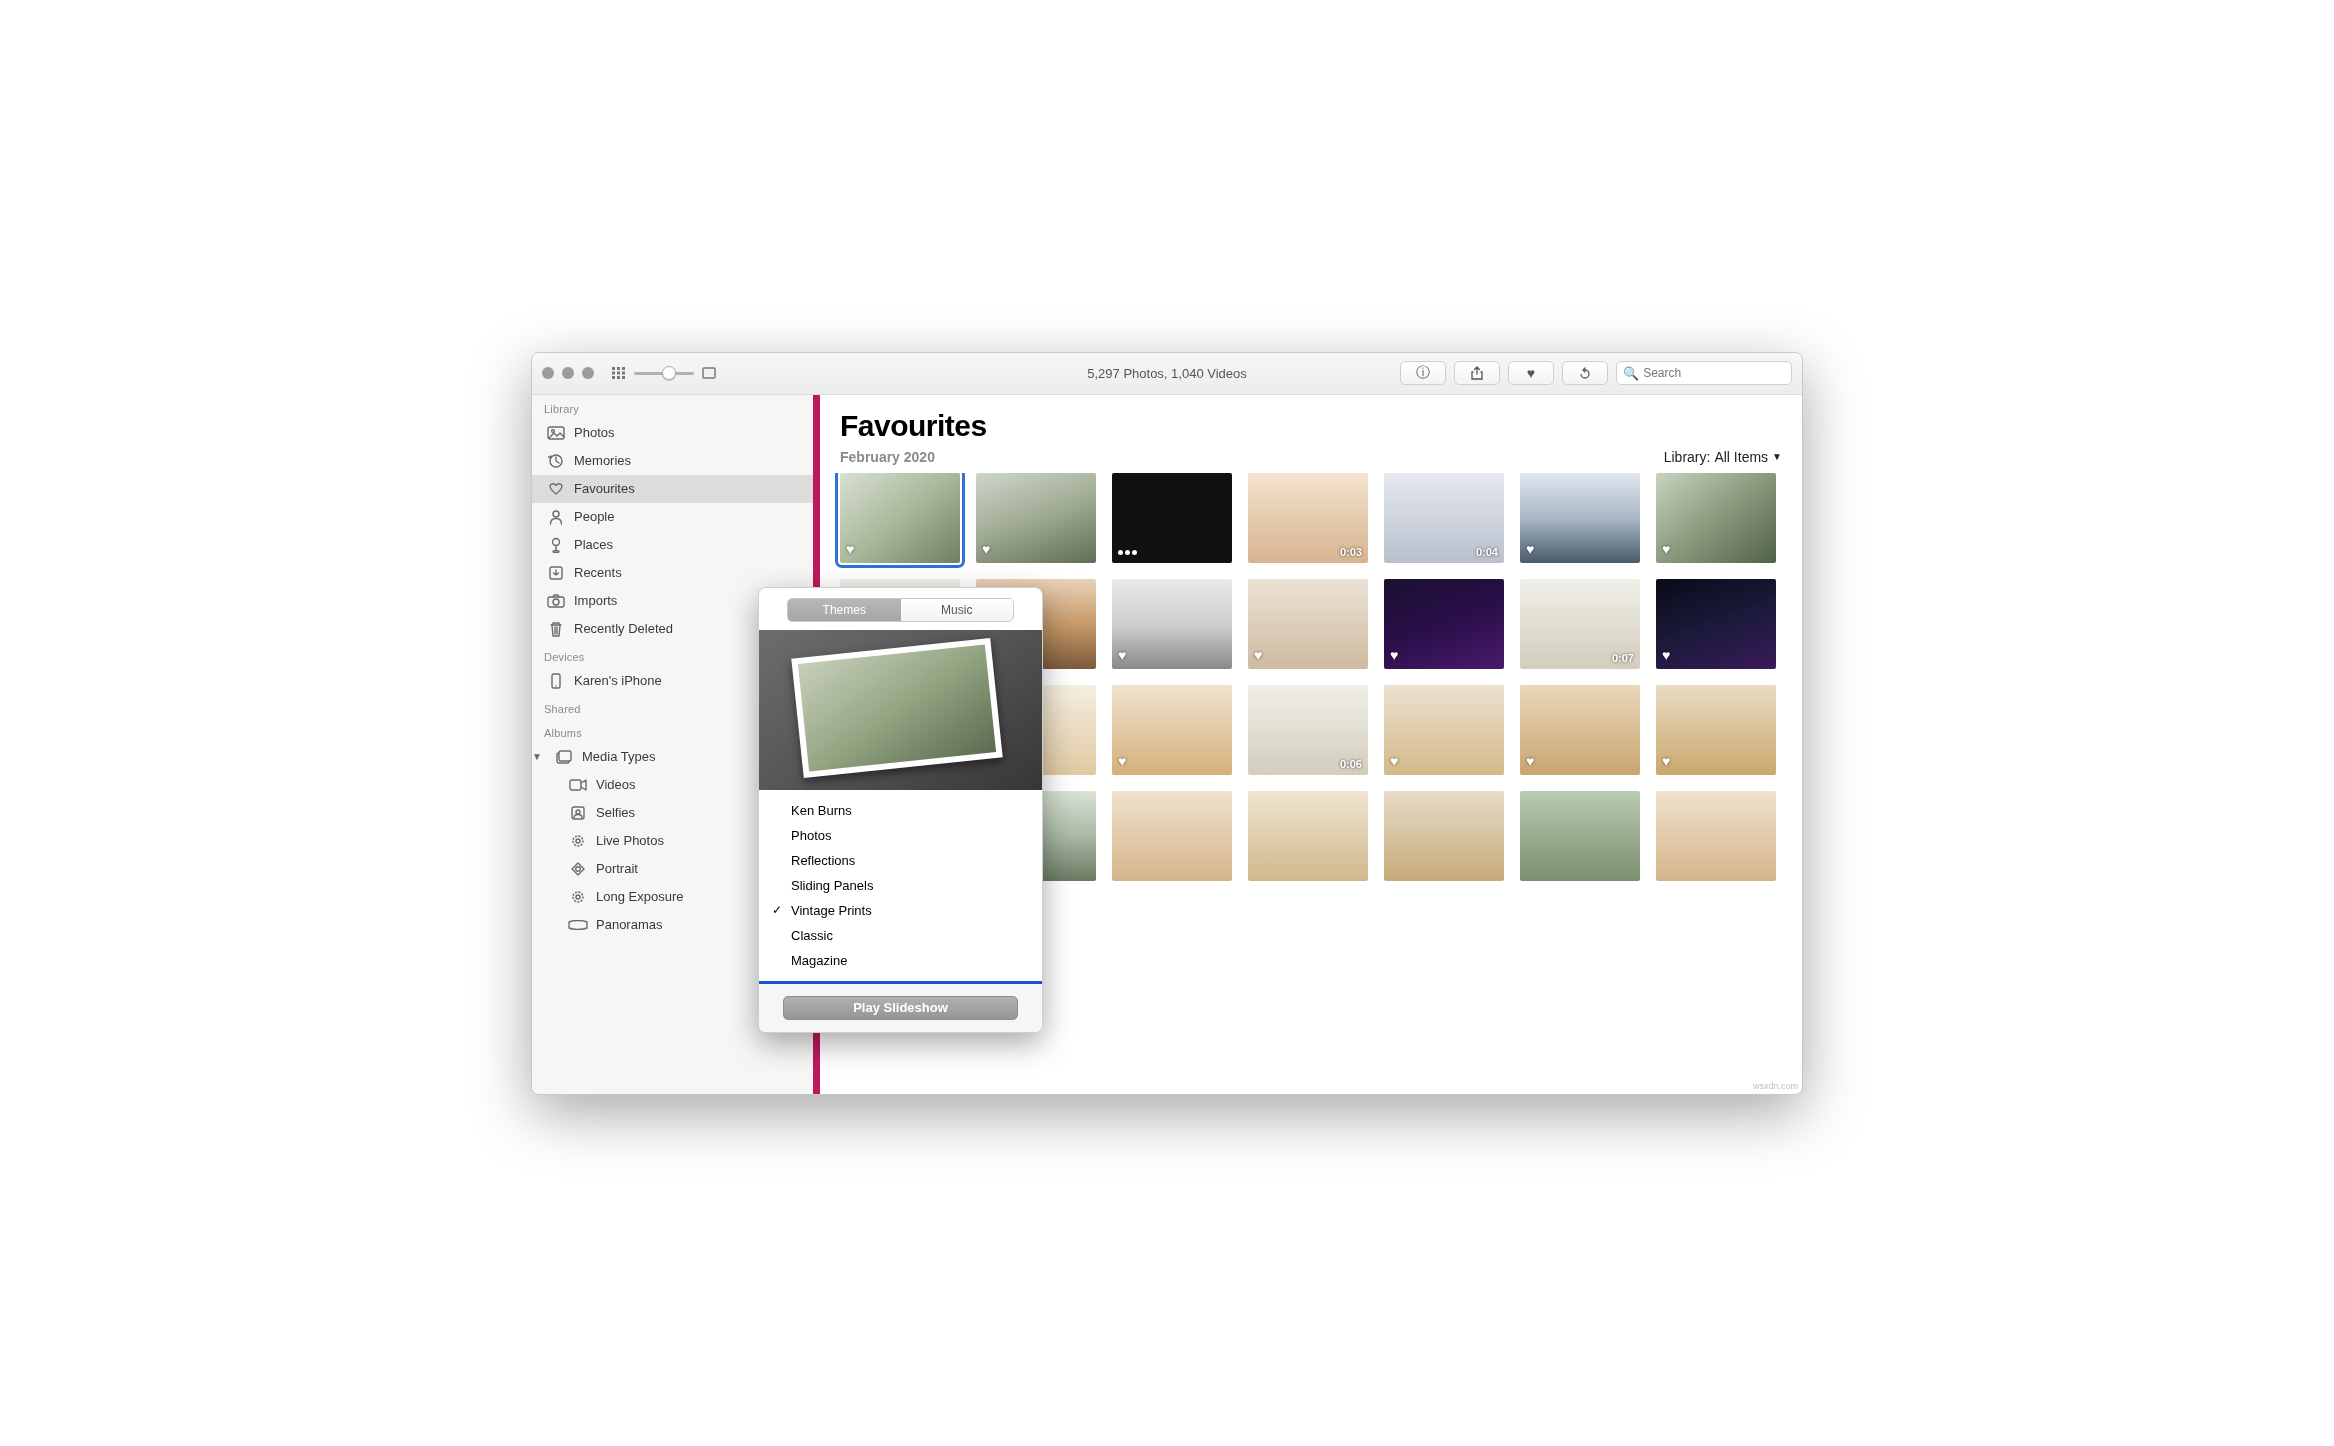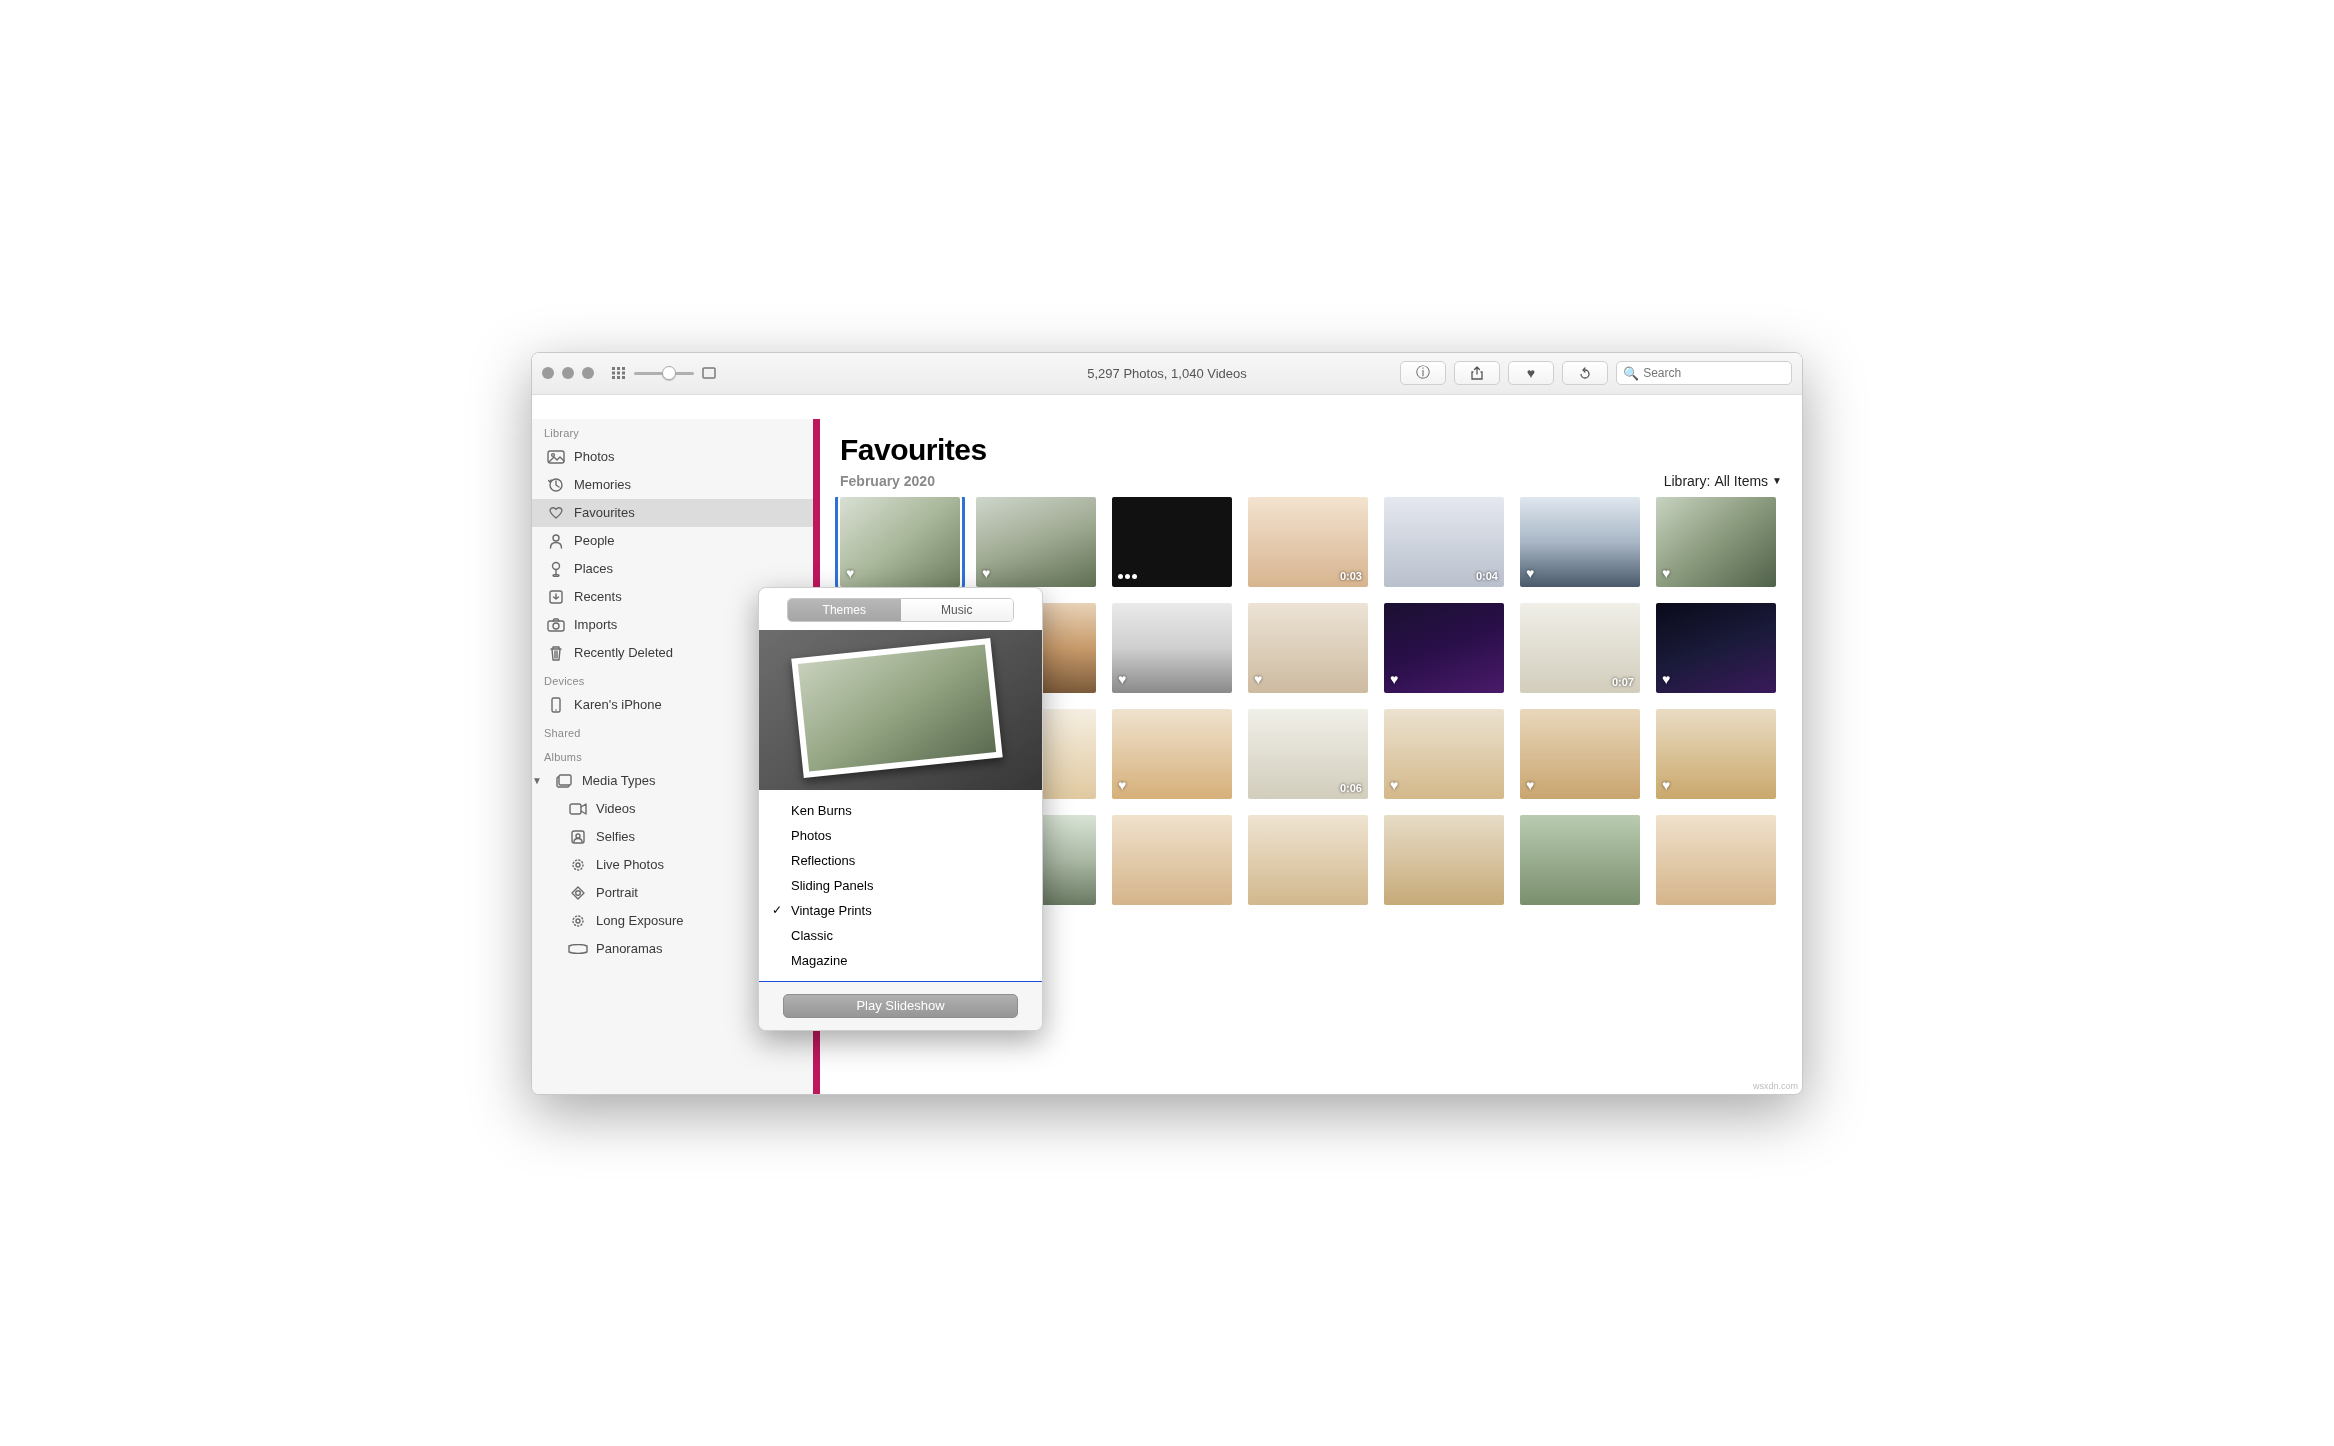--- a/index.html
+++ b/index.html
@@ -2,21 +2,21 @@
 <html><head>
 <meta charset="utf-8">
 <style>
 * { box-sizing: border-box; margin: 0; padding: 0; font-family: -apple-system, "Helvetica Neue", Arial, sans-serif; -webkit-font-smoothing: antialiased; }
 body { background: #fff; display: flex; align-items: center; justify-content: center; min-height: 100vh; }
 
 .window {
   width: 1272px; height: 743px;
   border: 1px solid #c8c8c8; border-radius: 8px; background: #fff;
   box-shadow: 0 18px 60px rgba(0,0,0,0.35); overflow: hidden;
-  position: relative; display: flex; flex-direction: column; gap: 24px;
+  position: relative; display: flex; flex-direction: column;
 }
 
 
 .titlebar {
   height: 42px; background: linear-gradient(#f7f7f7,#ececec);
   border-bottom: 1px solid #dcdcdc; display: flex; align-items: center;
   padding: 0 10px; gap: 8px; position: relative;
 }
 .traffic { display:flex; gap:8px; align-items:center; margin-right:8px; }
 .dot { width:12px; height:12px; border-radius:50%; }
@@ -94,21 +94,21 @@
   position:absolute; left:38px; top:18px; width:200px; height:120px;
   background:#fff; transform:rotate(-6deg); box-shadow:0 4px 10px rgba(0,0,0,.5);
   padding:6px;
 }
 .preview .card .img{ width:100%; height:100%; }
 
 .theme-list{ padding:8px 4px; }
 .theme-list .t-item{ display:flex; align-items:center; gap:6px; padding:5px 8px 5px 6px; font-size:13px;}
 .theme-list .chk{ width:16px; text-align:center; font-size:12px;}
 
-.play-wrap{ border-top:1px solid #1d4ed8; padding:12px 24px; background:#f6f6f6;}
+.play-wrap{ border-top:3px solid #1d4ed8; padding:12px 24px; background:#f6f6f6;font-weight:bold;}
 .play-btn{ width:100%; height:24px; display:flex; align-items:center; justify-content:center; font-size:13px; color:#fff;
   background:linear-gradient(#b0b0b0,#969696); border:1px solid #8e8e8e; border-radius:5px;}
 
 .watermark{ position:absolute; right:4px; bottom:3px; font-size:9px; color:#bdbdbd;}
 
 
 .g1{background:linear-gradient(140deg,#d9e0d4,#a9b79a,#6f7f61);}
 .g2{background:linear-gradient(160deg,#cfd6cc,#9faa92,#5f6f53);}
 .g3{background:#111;}
 .g4{background:linear-gradient(180deg,#f3e3cf,#d7b48f);}

